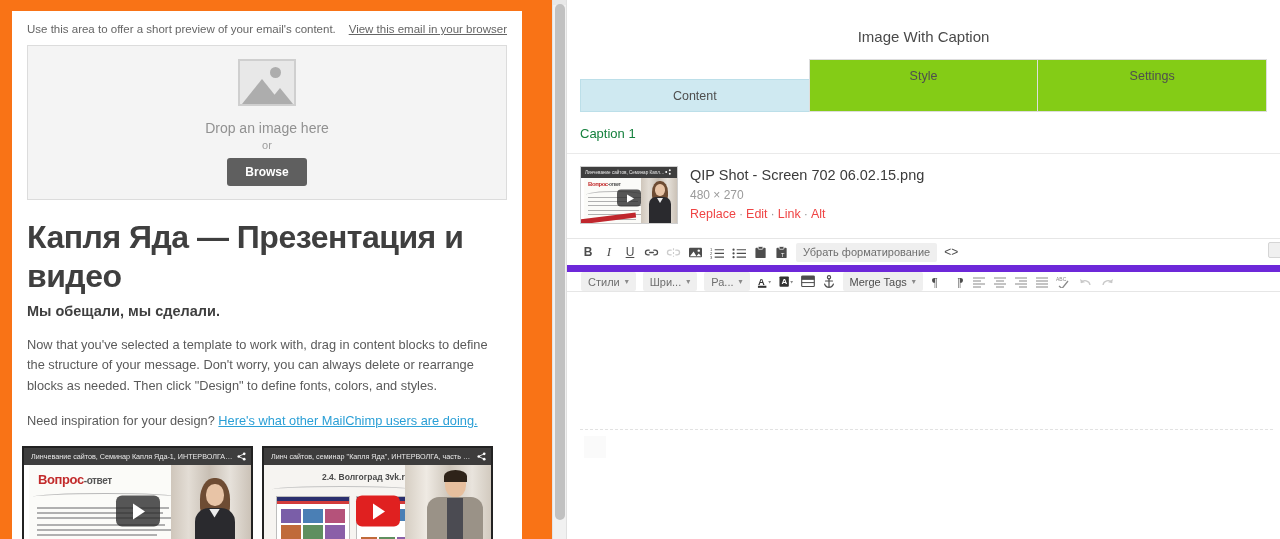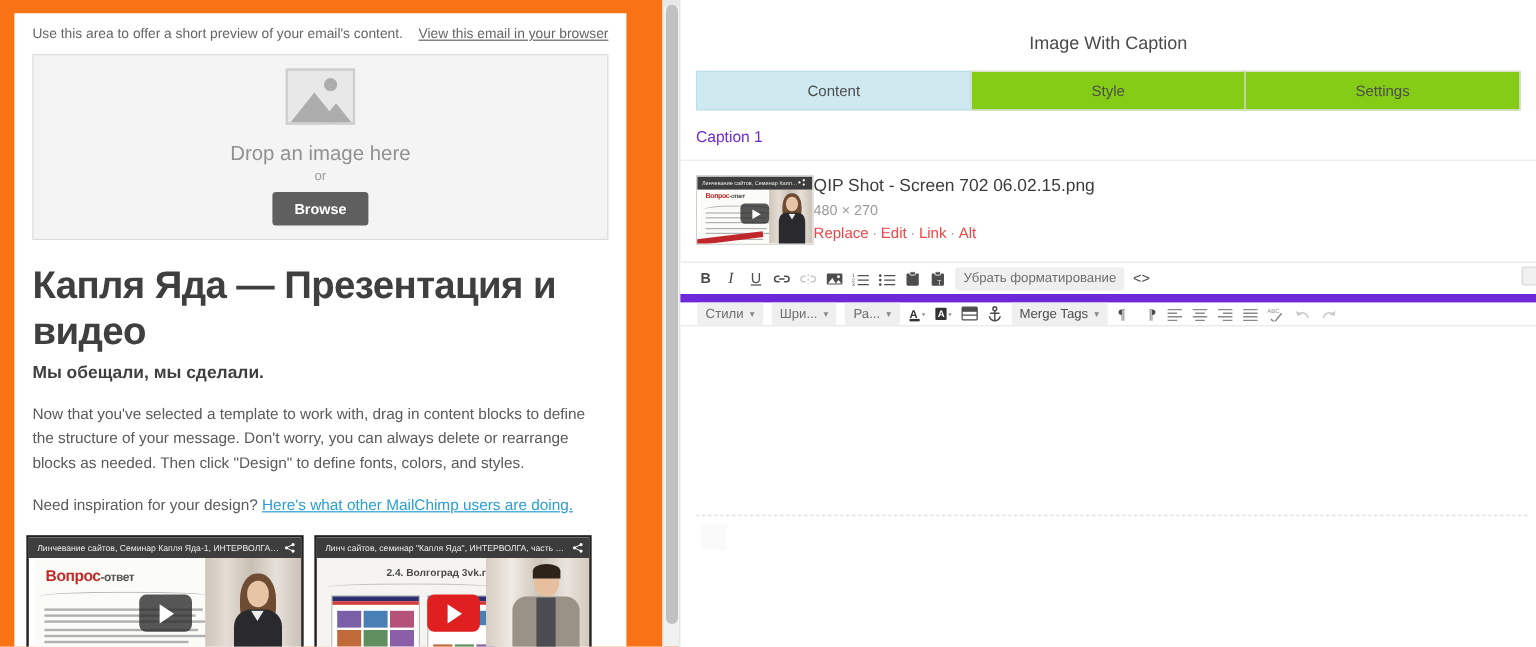--- a/index.html
+++ b/index.html
@@ -65,21 +65,21 @@
     border-right: 20px solid transparent;
     border-bottom: 25px solid #adadad;
   }
   .ph-img-icon .mtn2 {
     position: absolute; right: 1px; bottom: 0;
     width: 0; height: 0;
     border-left: 13px solid transparent;
     border-right: 13px solid transparent;
     border-bottom: 16px solid #adadad;
   }
-  .drop-label { font-size: 17px; color: #919191; margin-bottom: 3px; }
+  .drop-label { font-size: 14px; color: #919191; margin-bottom: 3px; }
   .drop-or    { font-size: 11px;   color: #9d9d9d; margin-bottom: 7px; }
   .browse-btn {
     background: #5f5f5f; color: #ffffff;
     font-size: 12px; font-weight: bold;
     padding: 7px 18px; border: 0; border-radius: 3px;
     cursor: pointer;
   }
 
   .email-body { padding: 18px 15px 0 15px; }
   .email-h1 {
@@ -250,31 +250,31 @@
   .tabs { display: flex; padding: 0 13px; }
   .tab {
     flex: 1; text-align: center;
     font-size: 12.5px; color: #4e4e4e;
     padding: 9px 0 8px 0;
     border: 1px solid #dddddd;
     background: #84cc16;
     cursor: pointer;
     margin-left: -1px;
   }
-  .tab:first-child { margin-left: 0; }
+  .tab:first-child { margin-left: 0; margin-top: 20px; }
   .tab.active { background: #cfe9f1; border-color: #bcdfe9; }
 
   .caption-label {
-    font-size: 13px; color: #6d28d9;
+    font-size: 13px; color: #15803d;
     padding: 14px 13px 12px 13px;
   }
   .hr { height: 1px; background: #eaeaea; margin: 0; }
 
   .file-row {
-    display: flex; align-items: flex-start; 
+    display: flex; align-items: flex-start; gap: 12px;
     padding: 12px 13px 14px 13px;
   }
   .file-thumb {
     position: relative; width: 98px; height: 58px;
     border: 1px solid #cfcfcf; overflow: hidden; flex: none;
     background: #ffffff;
   }
   .file-thumb .vt-title { height: 11px; font-size: 4.6px; padding: 2.5px 12px 0 4px; }
   .file-thumb .vt-share { right: 3px; top: 2px; font-size: 6px; }
   .file-thumb .vt-play { width: 24px; height: 17px; border-radius: 4px; }

